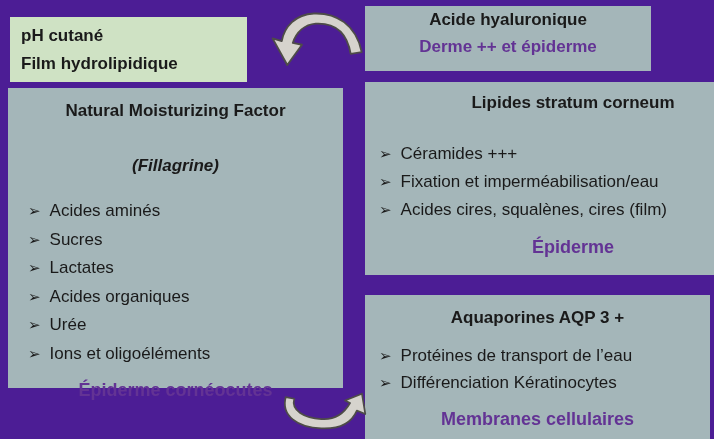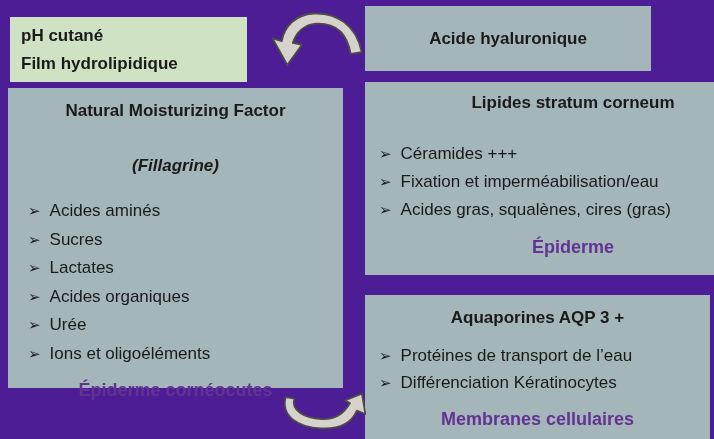--- a/index.html
+++ b/index.html
@@ -12,21 +12,21 @@
     color:var(--text-black,#1a1a1a);
   }
   .box{position:absolute;background:var(--box-gray,#a4b6b9);}
   .box.green{background:var(--box-green,#cfe2c4);}
 
   
   .ph-box{left:10px;top:17px;width:237px;height:65px;display:flex;flex-direction:column;justify-content:center;padding-left:11px;box-sizing:border-box;}
   .ph-box .line{font-size:17px;font-weight:bold;line-height:28px;}
 
   
-  .hya-box{left:365px;top:6px;width:286px;height:65px;display:flex;flex-direction:row;align-items:center;justify-content:center;}
+  .hya-box{left:365px;top:6px;width:286px;height:65px;display:flex;flex-direction:column;align-items:center;}
   .hya-box .title{font-size:17px;font-weight:bold;line-height:27px;}
   .hya-box .subtitle{font-size:17px;font-weight:bold;line-height:27px;color:var(--accent-purple,#633394);}
 
   
   .nmf-box{left:8px;top:88px;width:335px;height:300px;box-sizing:border-box;padding-top:10px;}
   .nmf-box .title{text-align:center;font-size:17px;font-weight:bold;line-height:26px;}
   .nmf-box .subtitle{text-align:center;font-size:17px;font-weight:bold;font-style:italic;line-height:28px;margin-top:28px;}
 
   
   .lip-box{left:365px;top:82px;width:416px;height:193px;box-sizing:border-box;padding-top:8px;}
@@ -59,20 +59,21 @@
 
 <div class="canvas">
 
   <div class="box green ph-box">
     <div class="line">pH cutané</div>
     <div class="line">Film hydrolipidique</div>
   </div>
 
   <div class="box hya-box">
     <div class="title">Acide hyaluronique</div>
+    <div class="subtitle">Derme ++ et épiderme</div>
   </div>
 
   <div class="box nmf-box">
     <div class="title">Natural Moisturizing Factor</div>
     <div class="subtitle">(Fillagrine)</div>
     <ul class="items">
       <li><span class="bullet">➢</span><span>Acides aminés</span></li>
       <li><span class="bullet">➢</span><span>Sucres</span></li>
       <li><span class="bullet">➢</span><span>Lactates</span></li>
       <li><span class="bullet">➢</span><span>Acides organiques</span></li>
@@ -80,21 +81,21 @@
       <li><span class="bullet">➢</span><span>Ions et oligoéléments</span></li>
     </ul>
     <div class="footer">Épiderme cornéocutes</div>
   </div>
 
   <div class="box lip-box">
     <div class="title">Lipides stratum corneum</div>
     <ul class="items">
       <li><span class="bullet">➢</span><span>Céramides +++</span></li>
       <li><span class="bullet">➢</span><span>Fixation et imperméabilisation/eau</span></li>
-      <li><span class="bullet">➢</span><span>Acides gras, squalènes, cires (gras)</span></li>
+      <li><span class="bullet">➢</span><span>Acides cires, squalènes, cires (film)</span></li>
     </ul>
     <div class="footer">Épiderme</div>
   </div>
 
   <div class="box aqp-box">
     <div class="title">Aquaporines AQP 3 +</div>
     <ul class="items">
       <li><span class="bullet">➢</span><span>Protéines de transport de l’eau</span></li>
       <li><span class="bullet">➢</span><span>Différenciation Kératinocytes</span></li>
     </ul>

